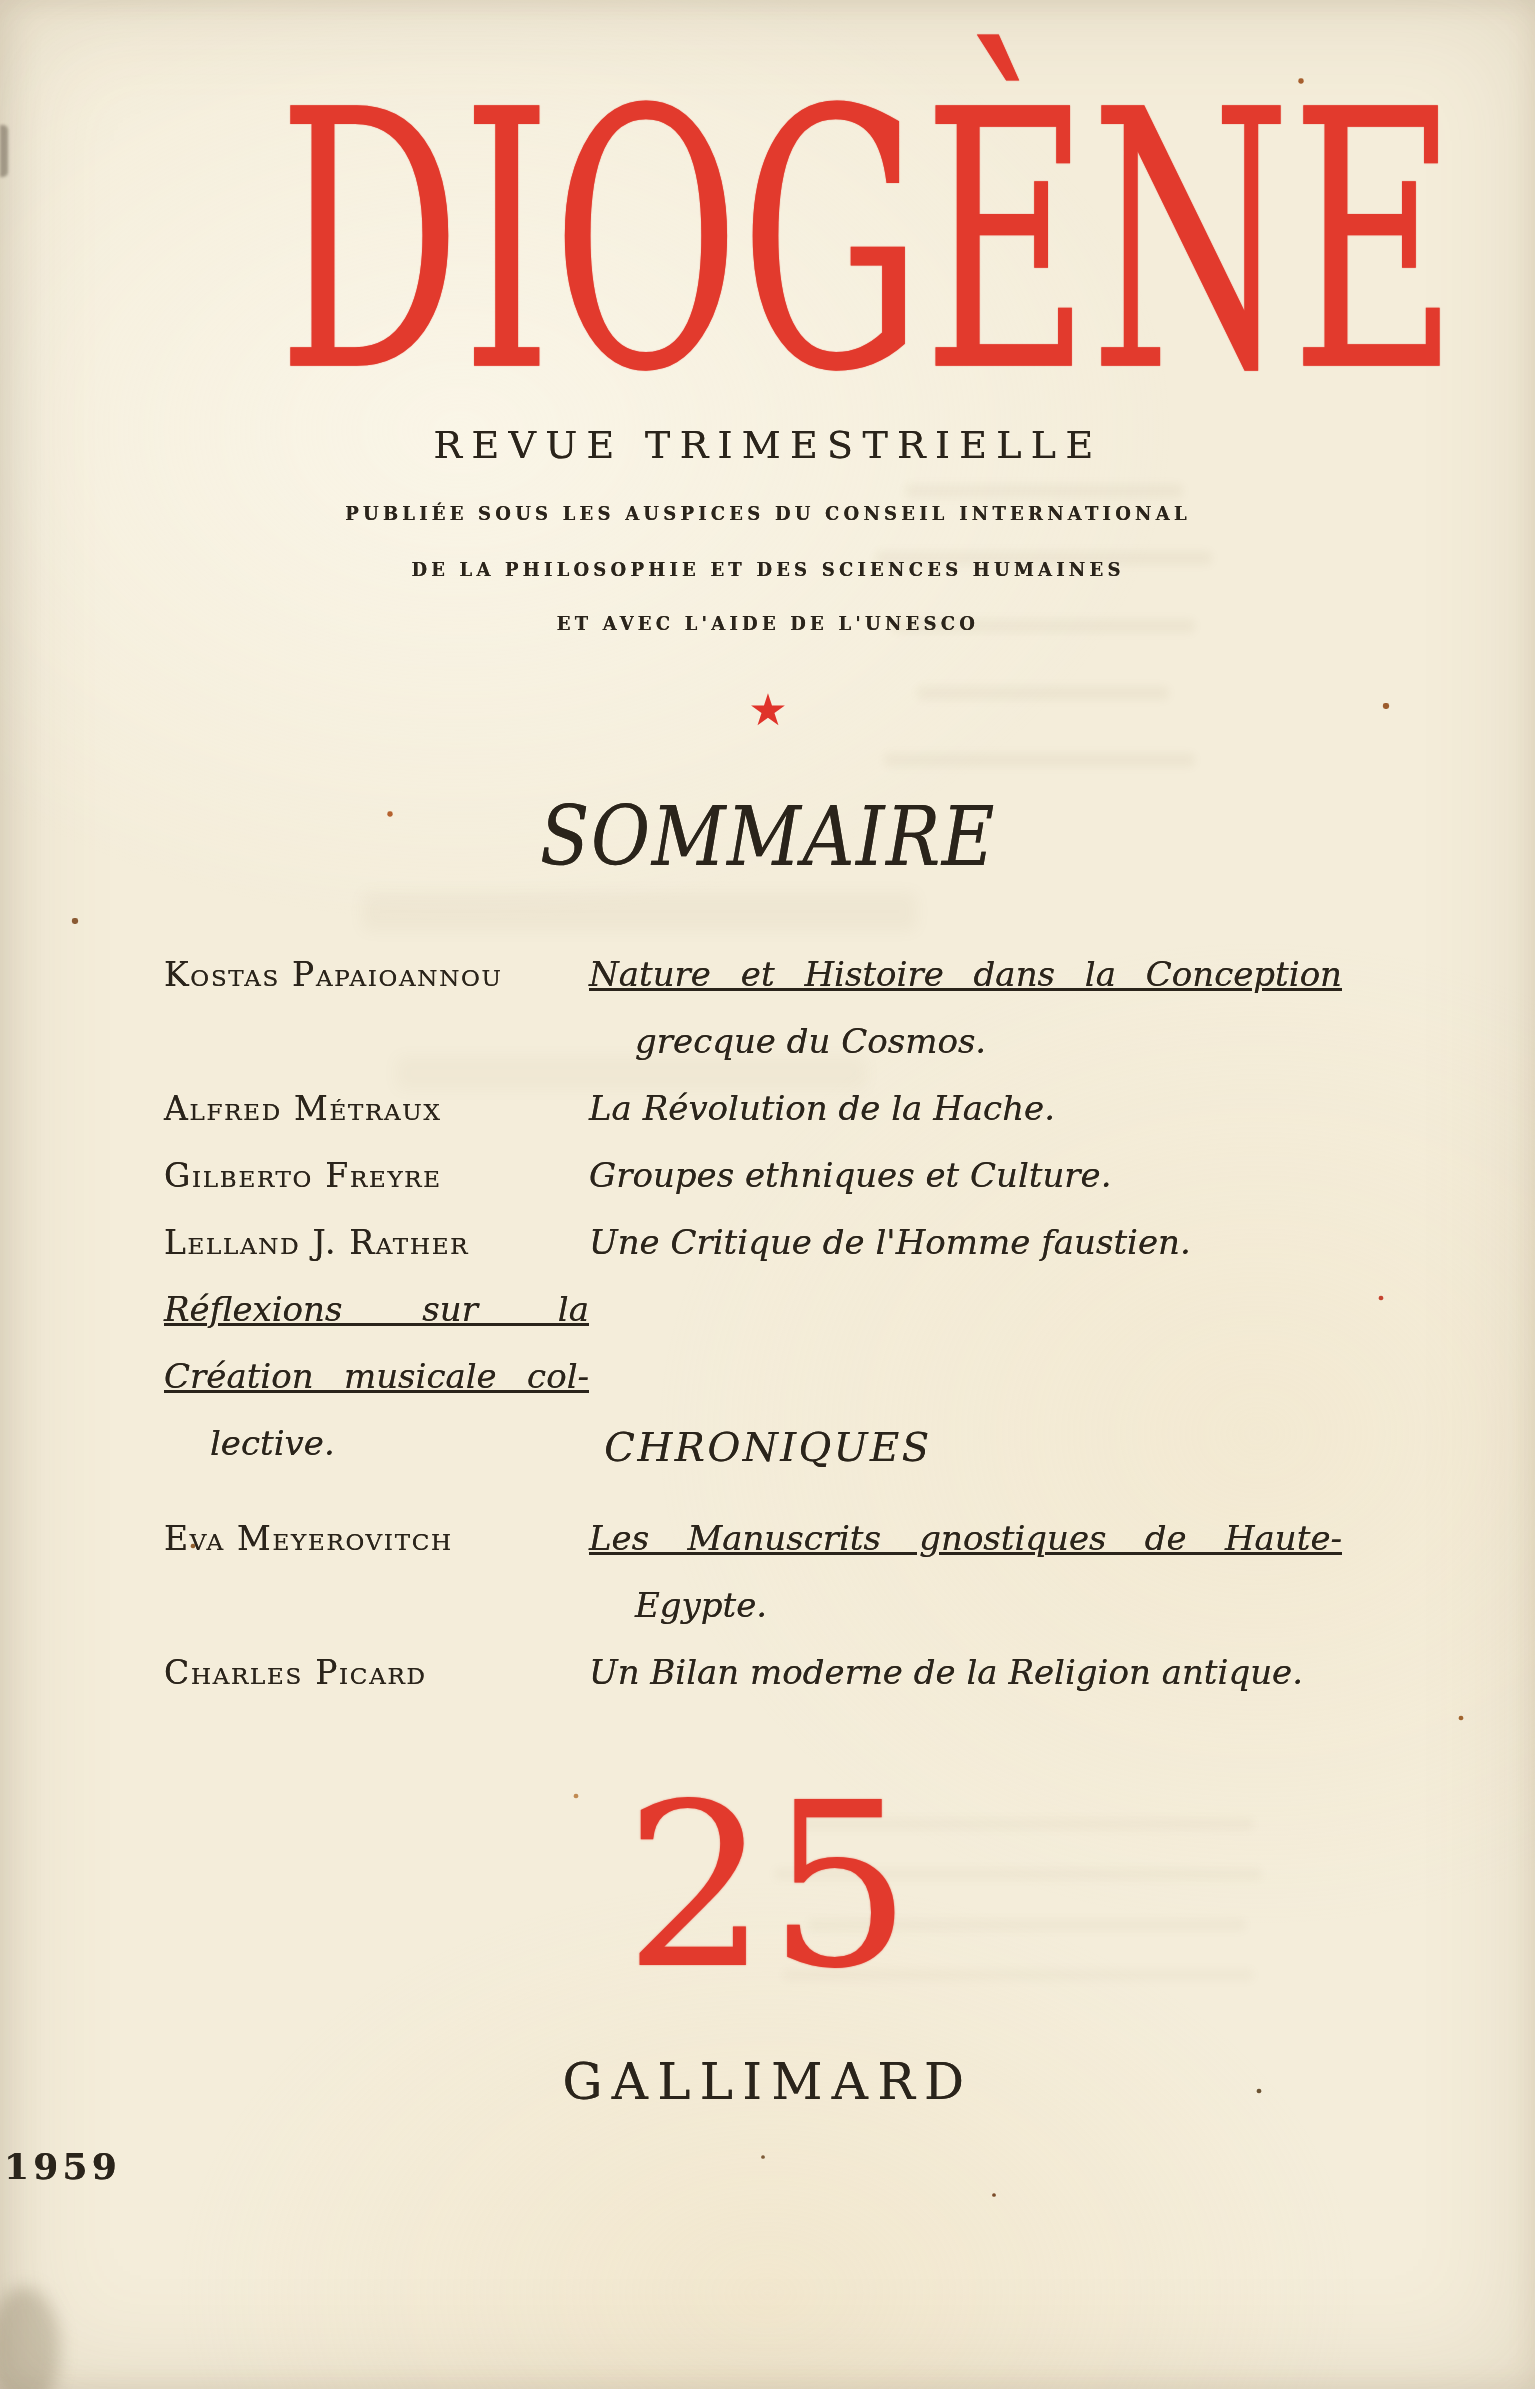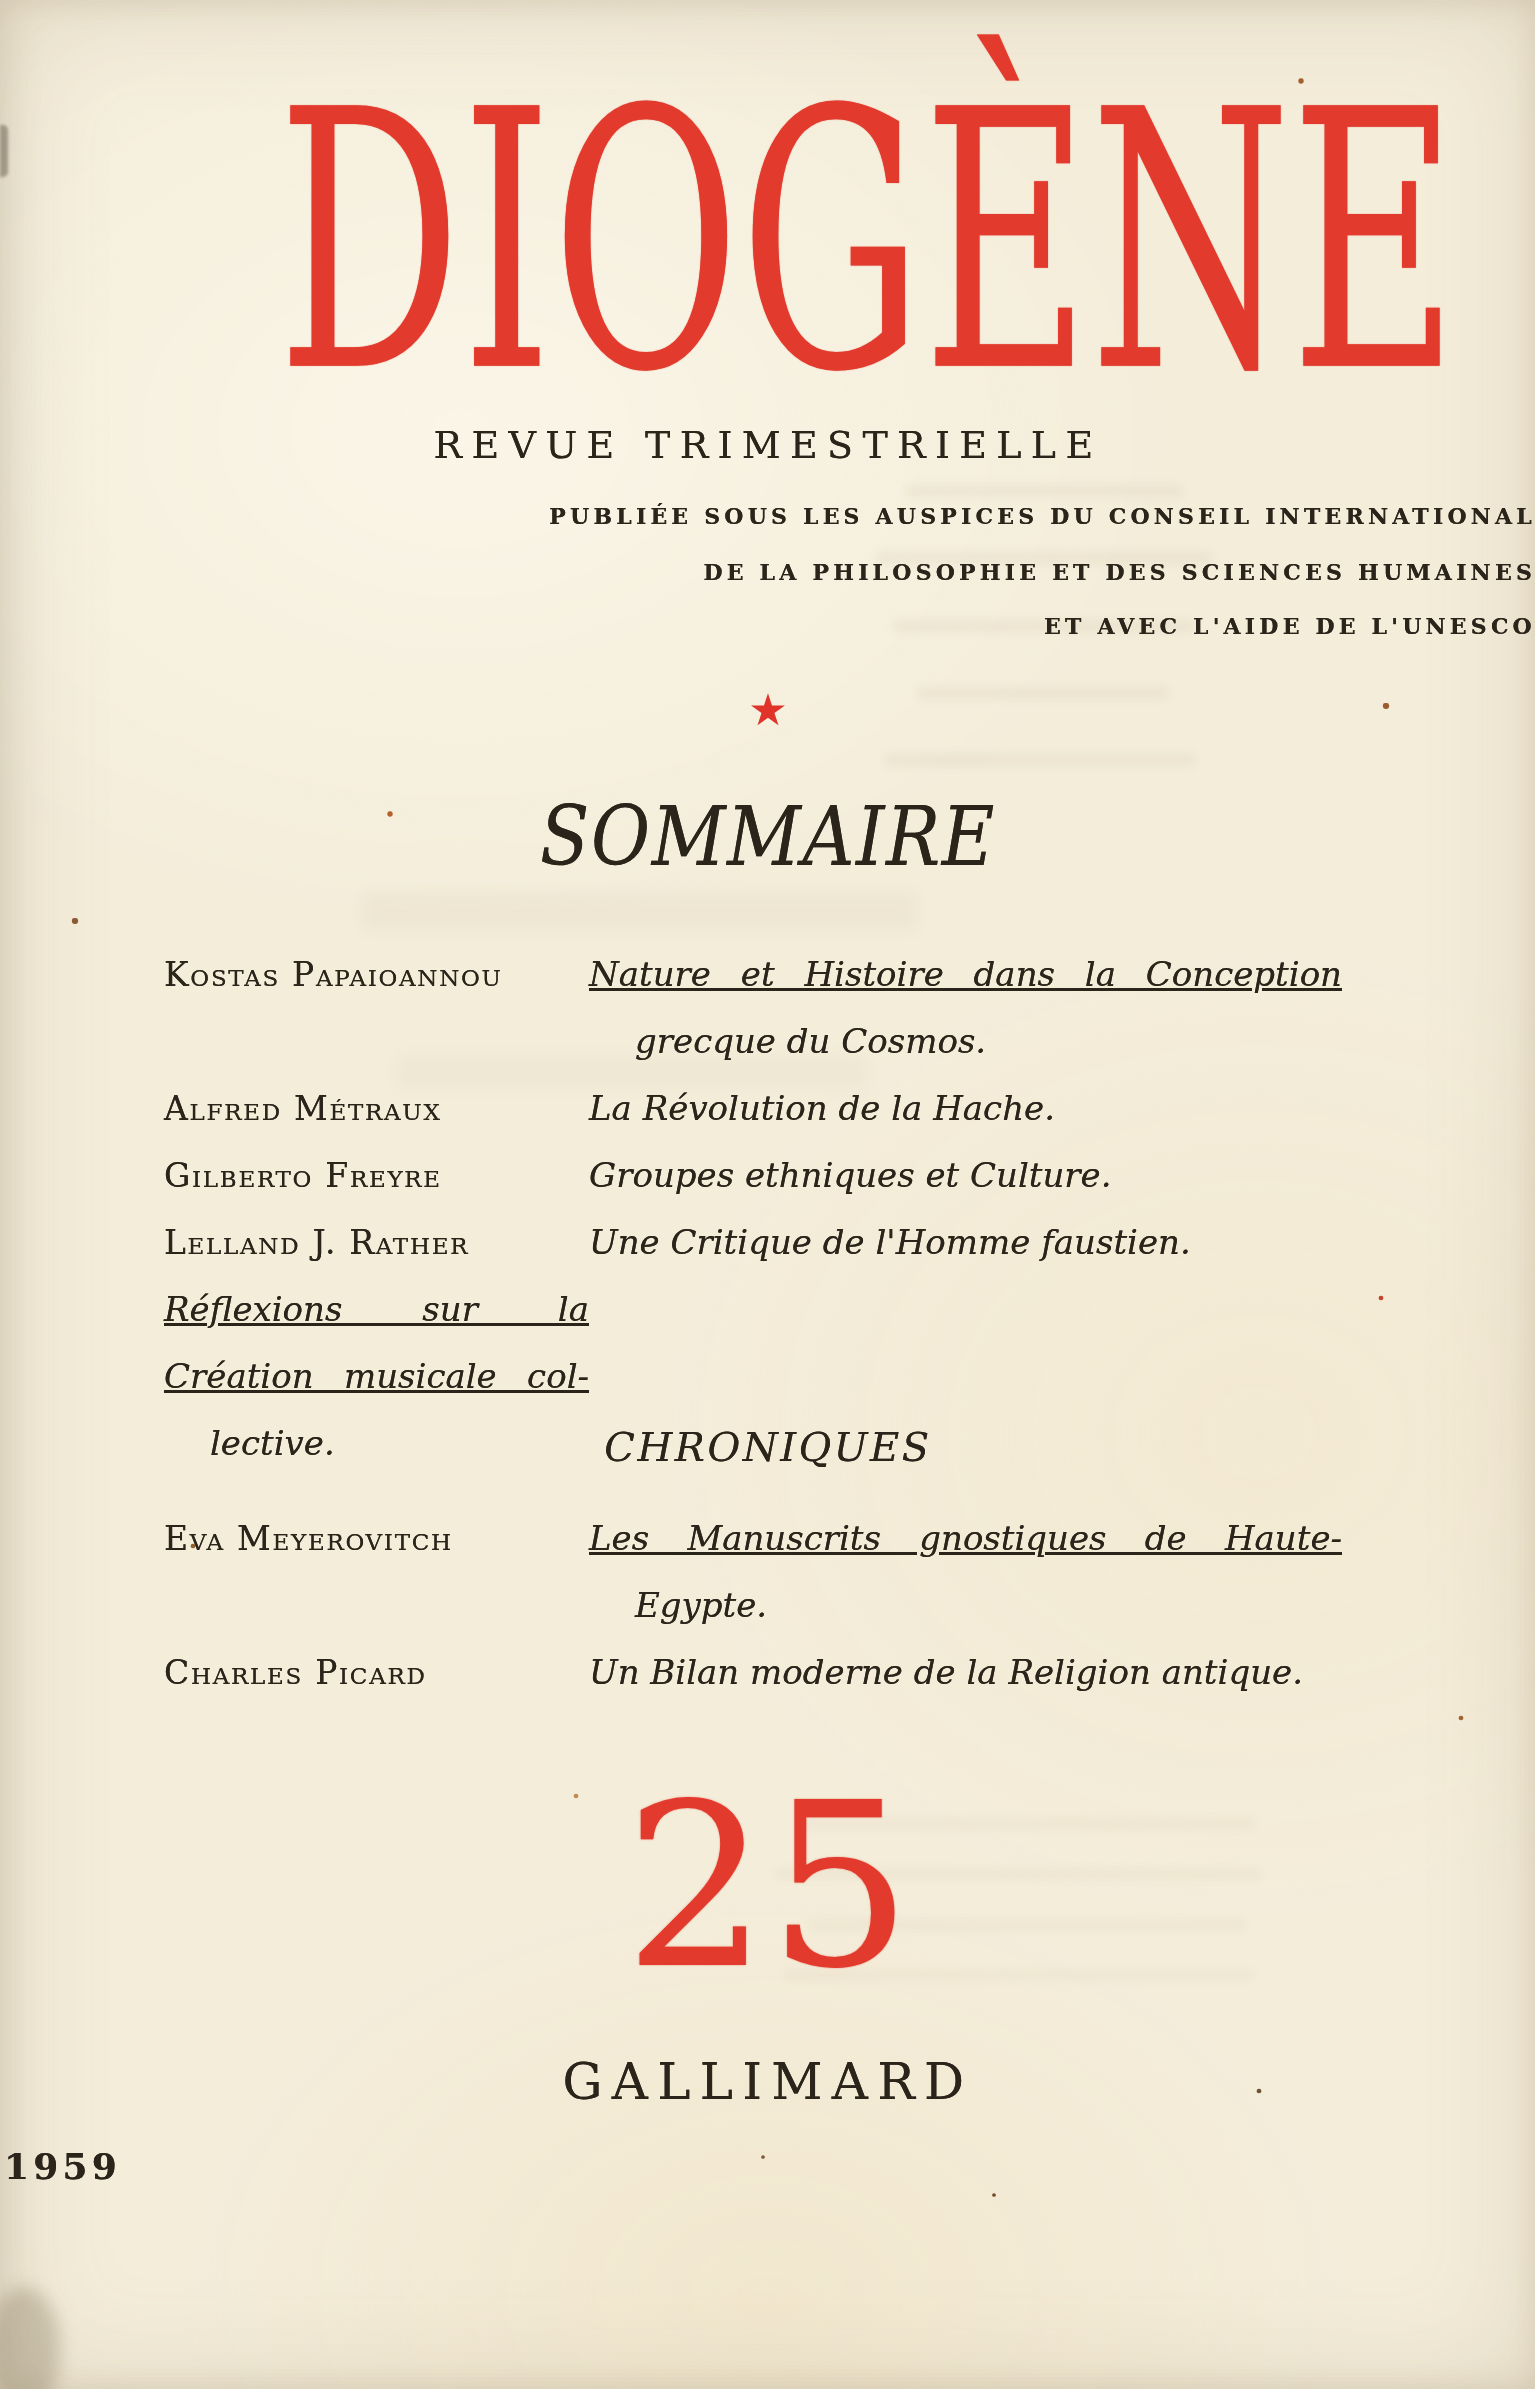--- a/index.html
+++ b/index.html
@@ -42,21 +42,21 @@
     transform-origin:center 12%;
     text-shadow:0 0 1.3px rgba(226,58,45,.8);
   }
   .revue{
     position:absolute;top:426px;left:0;width:100%;
     text-align:center;font-size:38px;line-height:1;
     letter-spacing:9.3px;white-space:nowrap;
   }
   .publine{
     position:absolute;left:0;width:100%;
-    text-align:right;font-size:22px;line-height:1;
+    text-align:center;font-size:18px;line-height:1;
     font-weight:bold;letter-spacing:4.2px;white-space:nowrap;
   }
   .publine.l1{top:505px;}
   .publine.l2{top:561px;}
   .publine.l3{top:615px;}
 
   .star{
     position:absolute;top:688px;left:0;width:100%;
     text-align:center;font-size:44px;line-height:1;color:#e0332a;
   }

